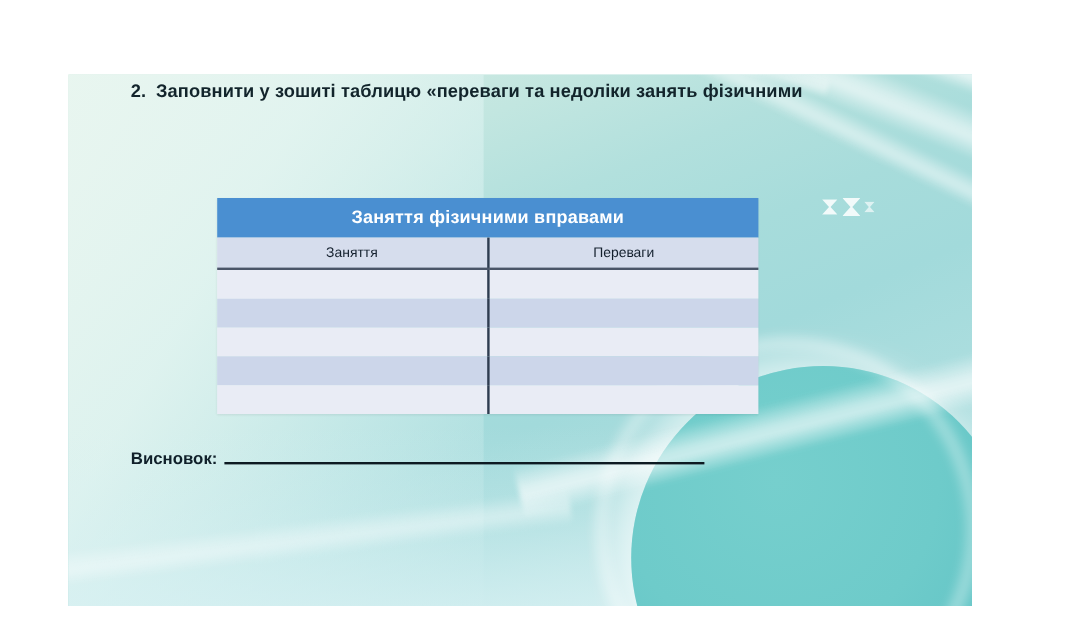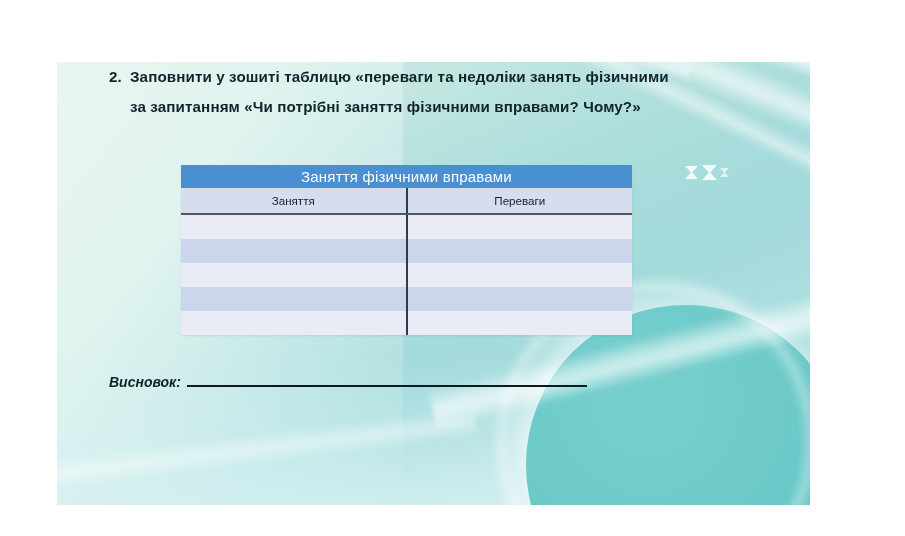--- a/index.html
+++ b/index.html
@@ -193,22 +193,22 @@
     width: 451px;
     border-collapse: collapse;
     table-layout: fixed;
     box-shadow: 0 1px 2px rgba(0,0,0,0.08);
   }
   .tbl-title-cell {
     background: #4a8fd1;
     color: #ffffff;
     text-align: center;
     font-size: 15px;
-    font-weight: 400;
-    height: 23px;
+    font-weight: 700;
+    height: 33px;
     letter-spacing: 0.2px;
     border: none;
     padding: 0;
   }
   .tbl-sub th {
     background: #d6dded;
     color: #14202e;
     font-size: 11.6px;
     font-weight: 500;
     text-align: center;
@@ -235,21 +235,20 @@
   
   .concl {
     position: absolute;
     left: 52px;
     top: 312px;
     display: flex;
     align-items: baseline;
     width: 600px;
   }
   .concl-label {
-    font-style: italic;
     font-weight: 700;
     font-size: 14px;
     color: #10202a;
     white-space: nowrap;
     text-align: center;
   }
   .concl-rule {
     flex: 1 1 auto;
     margin-left: 6px;
     height: 0;
@@ -278,24 +277,20 @@
 
     <div class="bowtie bowtie-a"></div>
     <div class="bowtie bowtie-b"></div>
     <div class="bowtie bowtie-c"></div>
 
     <div class="task">
       <div class="task-row">
         <span class="task-num">2.</span>
         <span class="task-body">Заповнити у зошиті таблицю «переваги та недоліки занять фізичними</span>
       </div>
-      <div class="task-row">
-        <span class="task-num"></span>
-        <span class="task-body">за запитанням «Чи потрібні заняття фізичними вправами? Чому?»</span>
-      </div>
     </div>
 
     <table class="tbl">
       <thead>
         <tr>
           <th class="tbl-title-cell" colspan="2">Заняття фізичними вправами</th>
         </tr>
         <tr class="tbl-sub">
           <th class="col-left">Заняття</th>
           <th>Переваги</th>

